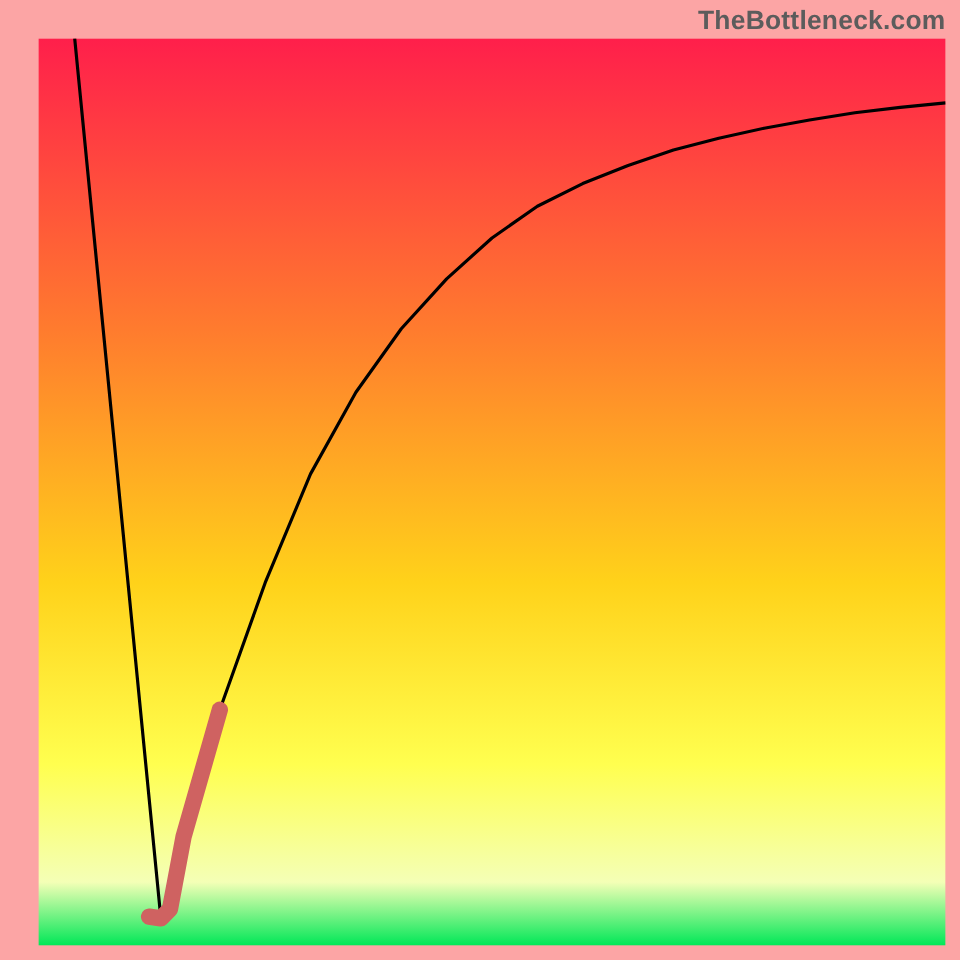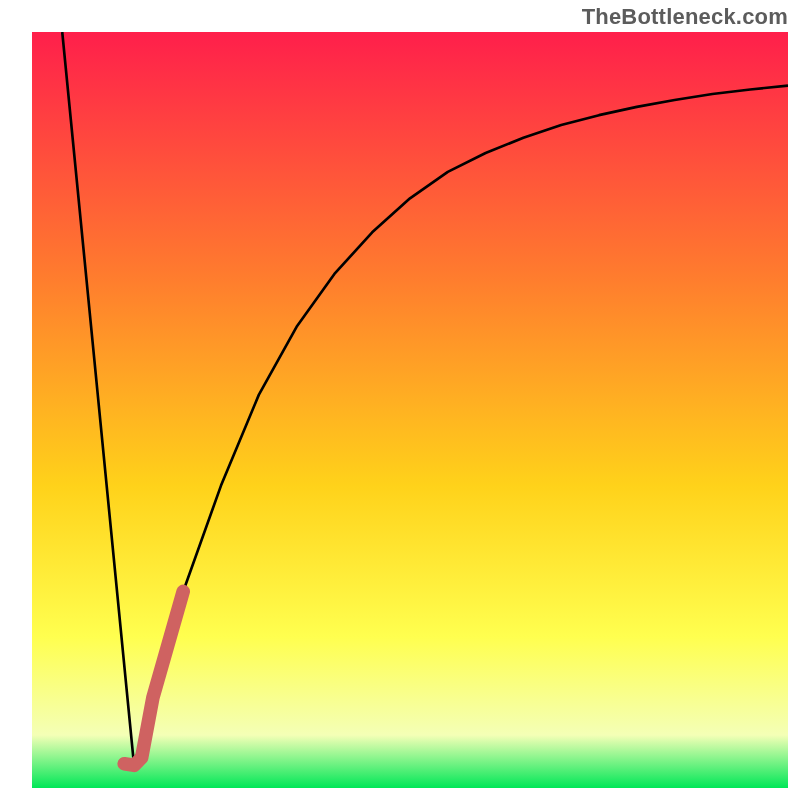--- a/index.html
+++ b/index.html
@@ -8,21 +8,21 @@
     width: 800px;
     height: 800px;
     background: #000;
     overflow: hidden;
     font-family: Arial, Helvetica, sans-serif;
   }
   .frame {
     position: relative;
     width: 800px;
     height: 800px;
-    background: #ffffff;
+    background: #fca5a5;
   }
   .watermark {
     position: absolute;
     top: 4px;
     right: 12px;
     font-size: 22px;
     font-weight: 600;
     color: #5c5c5c;
     letter-spacing: 0.2px;
     user-select: none;

